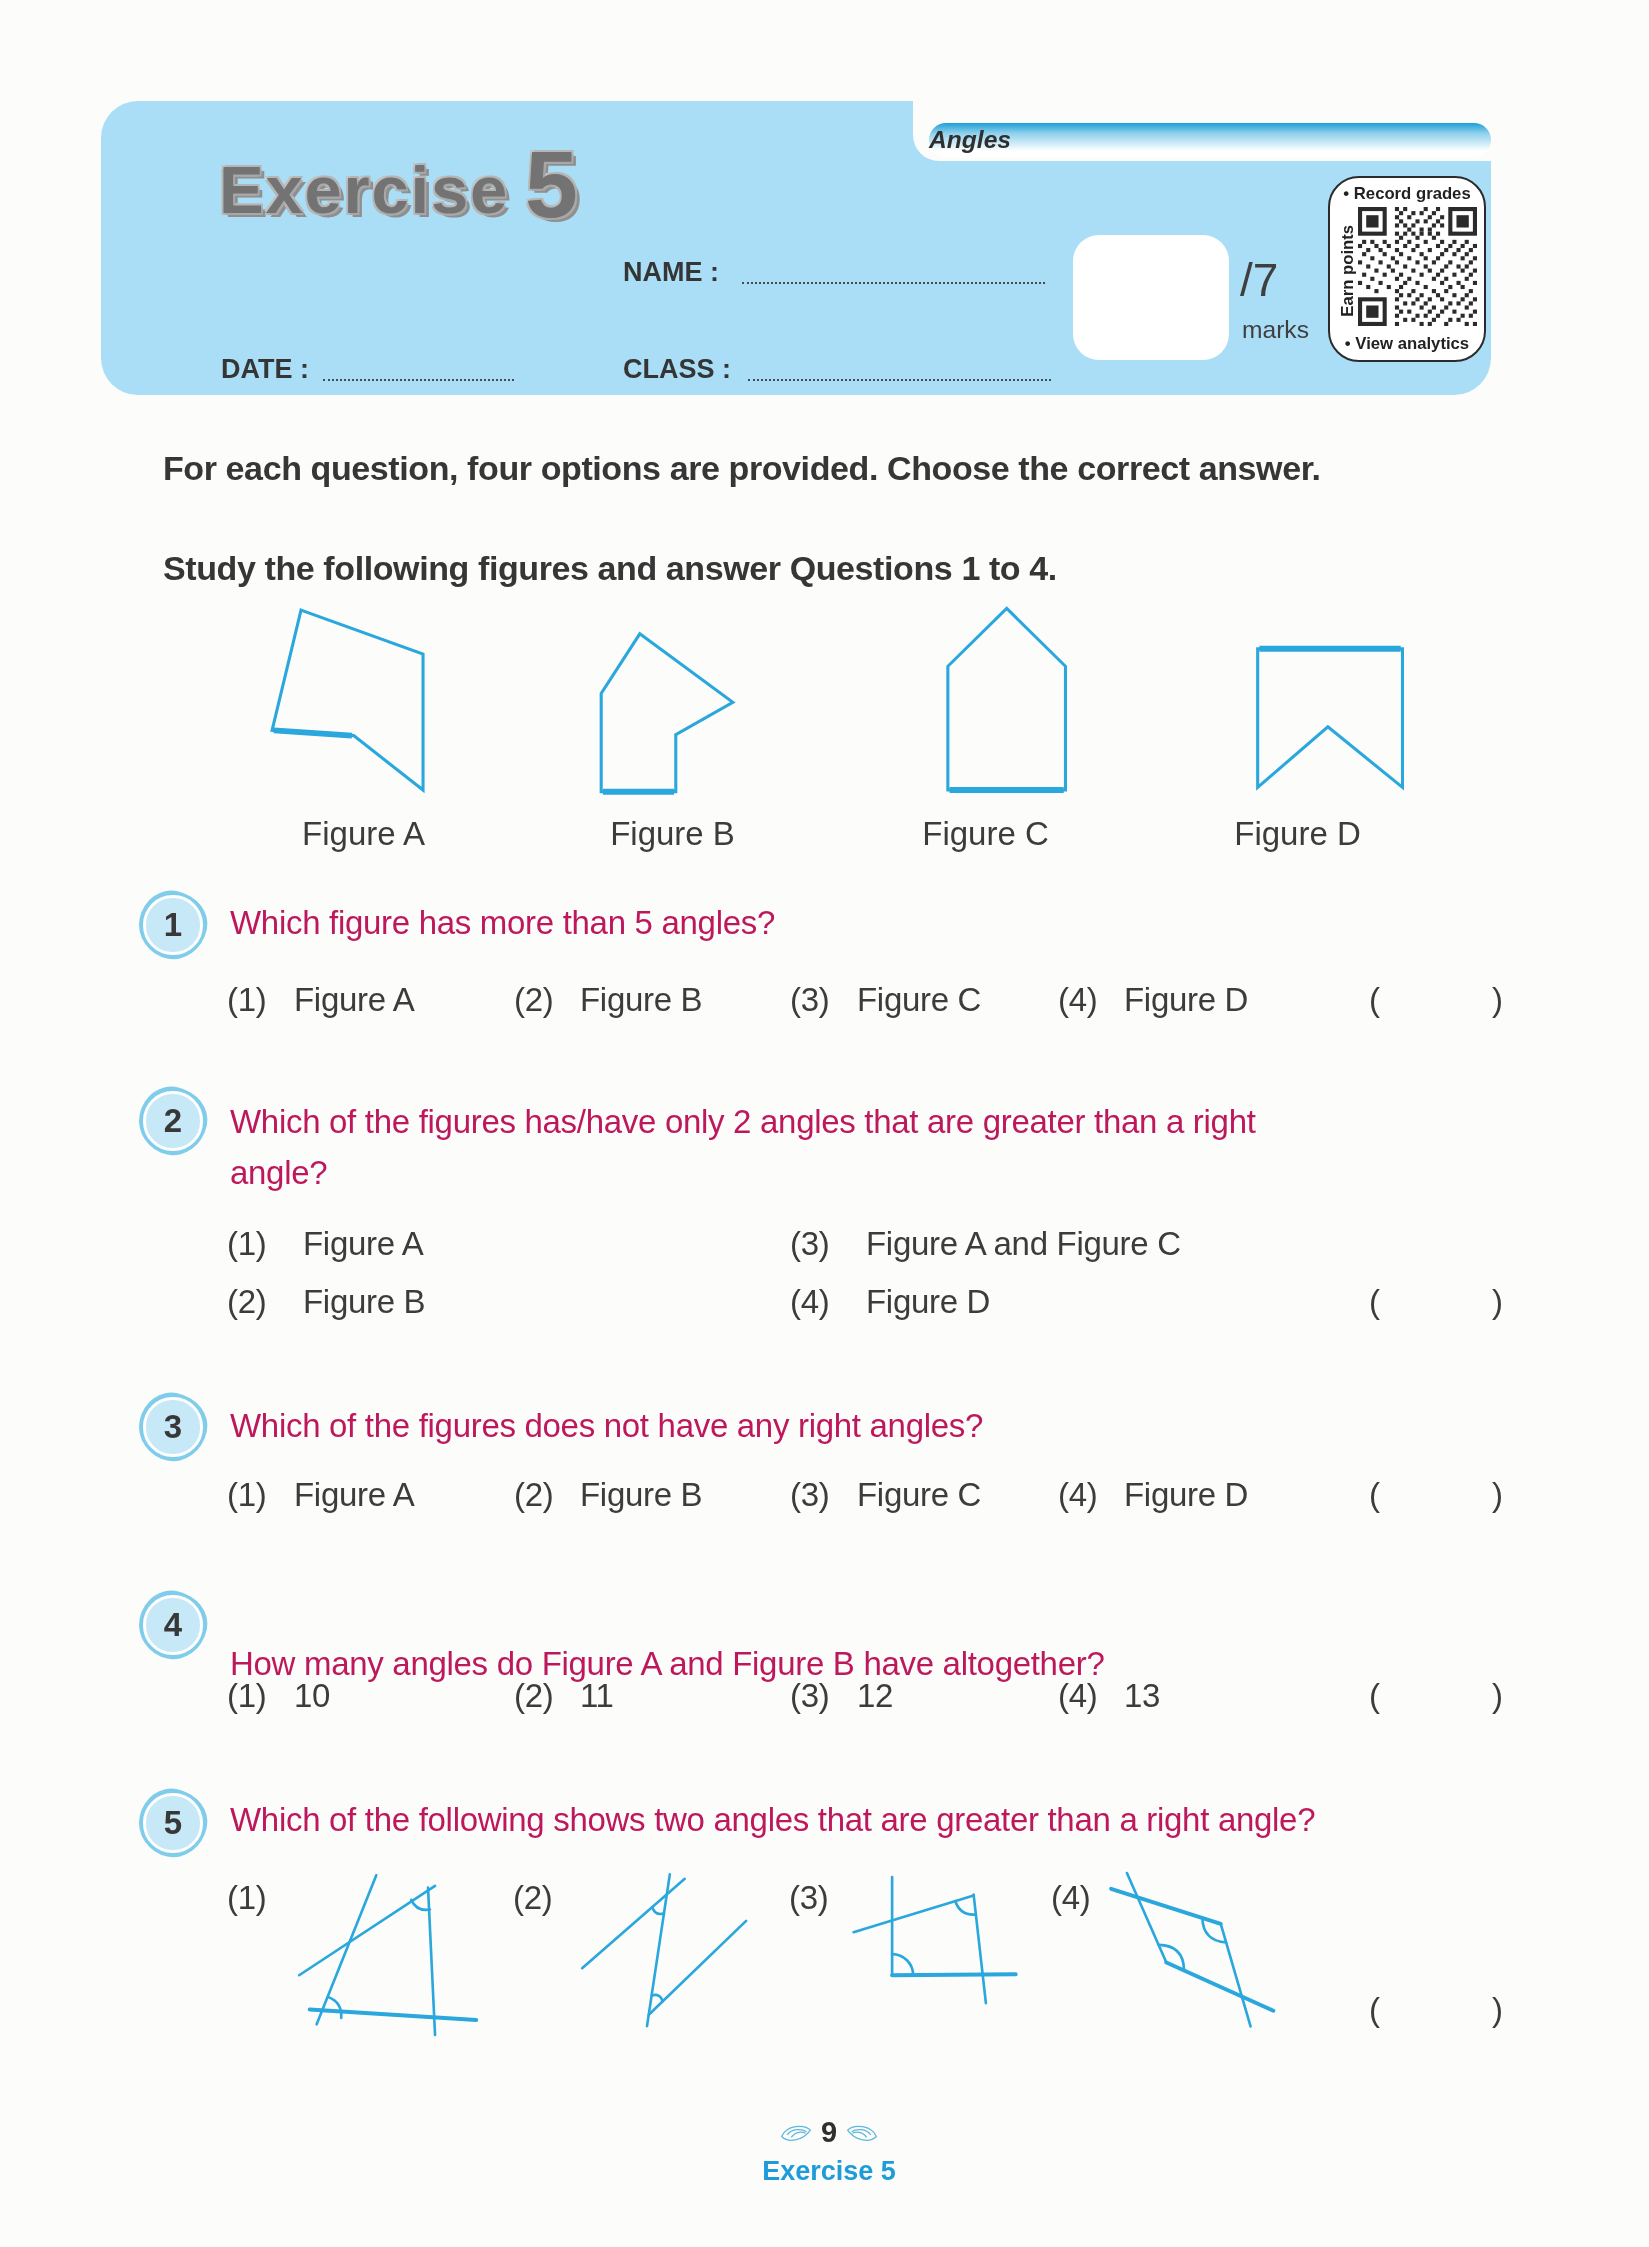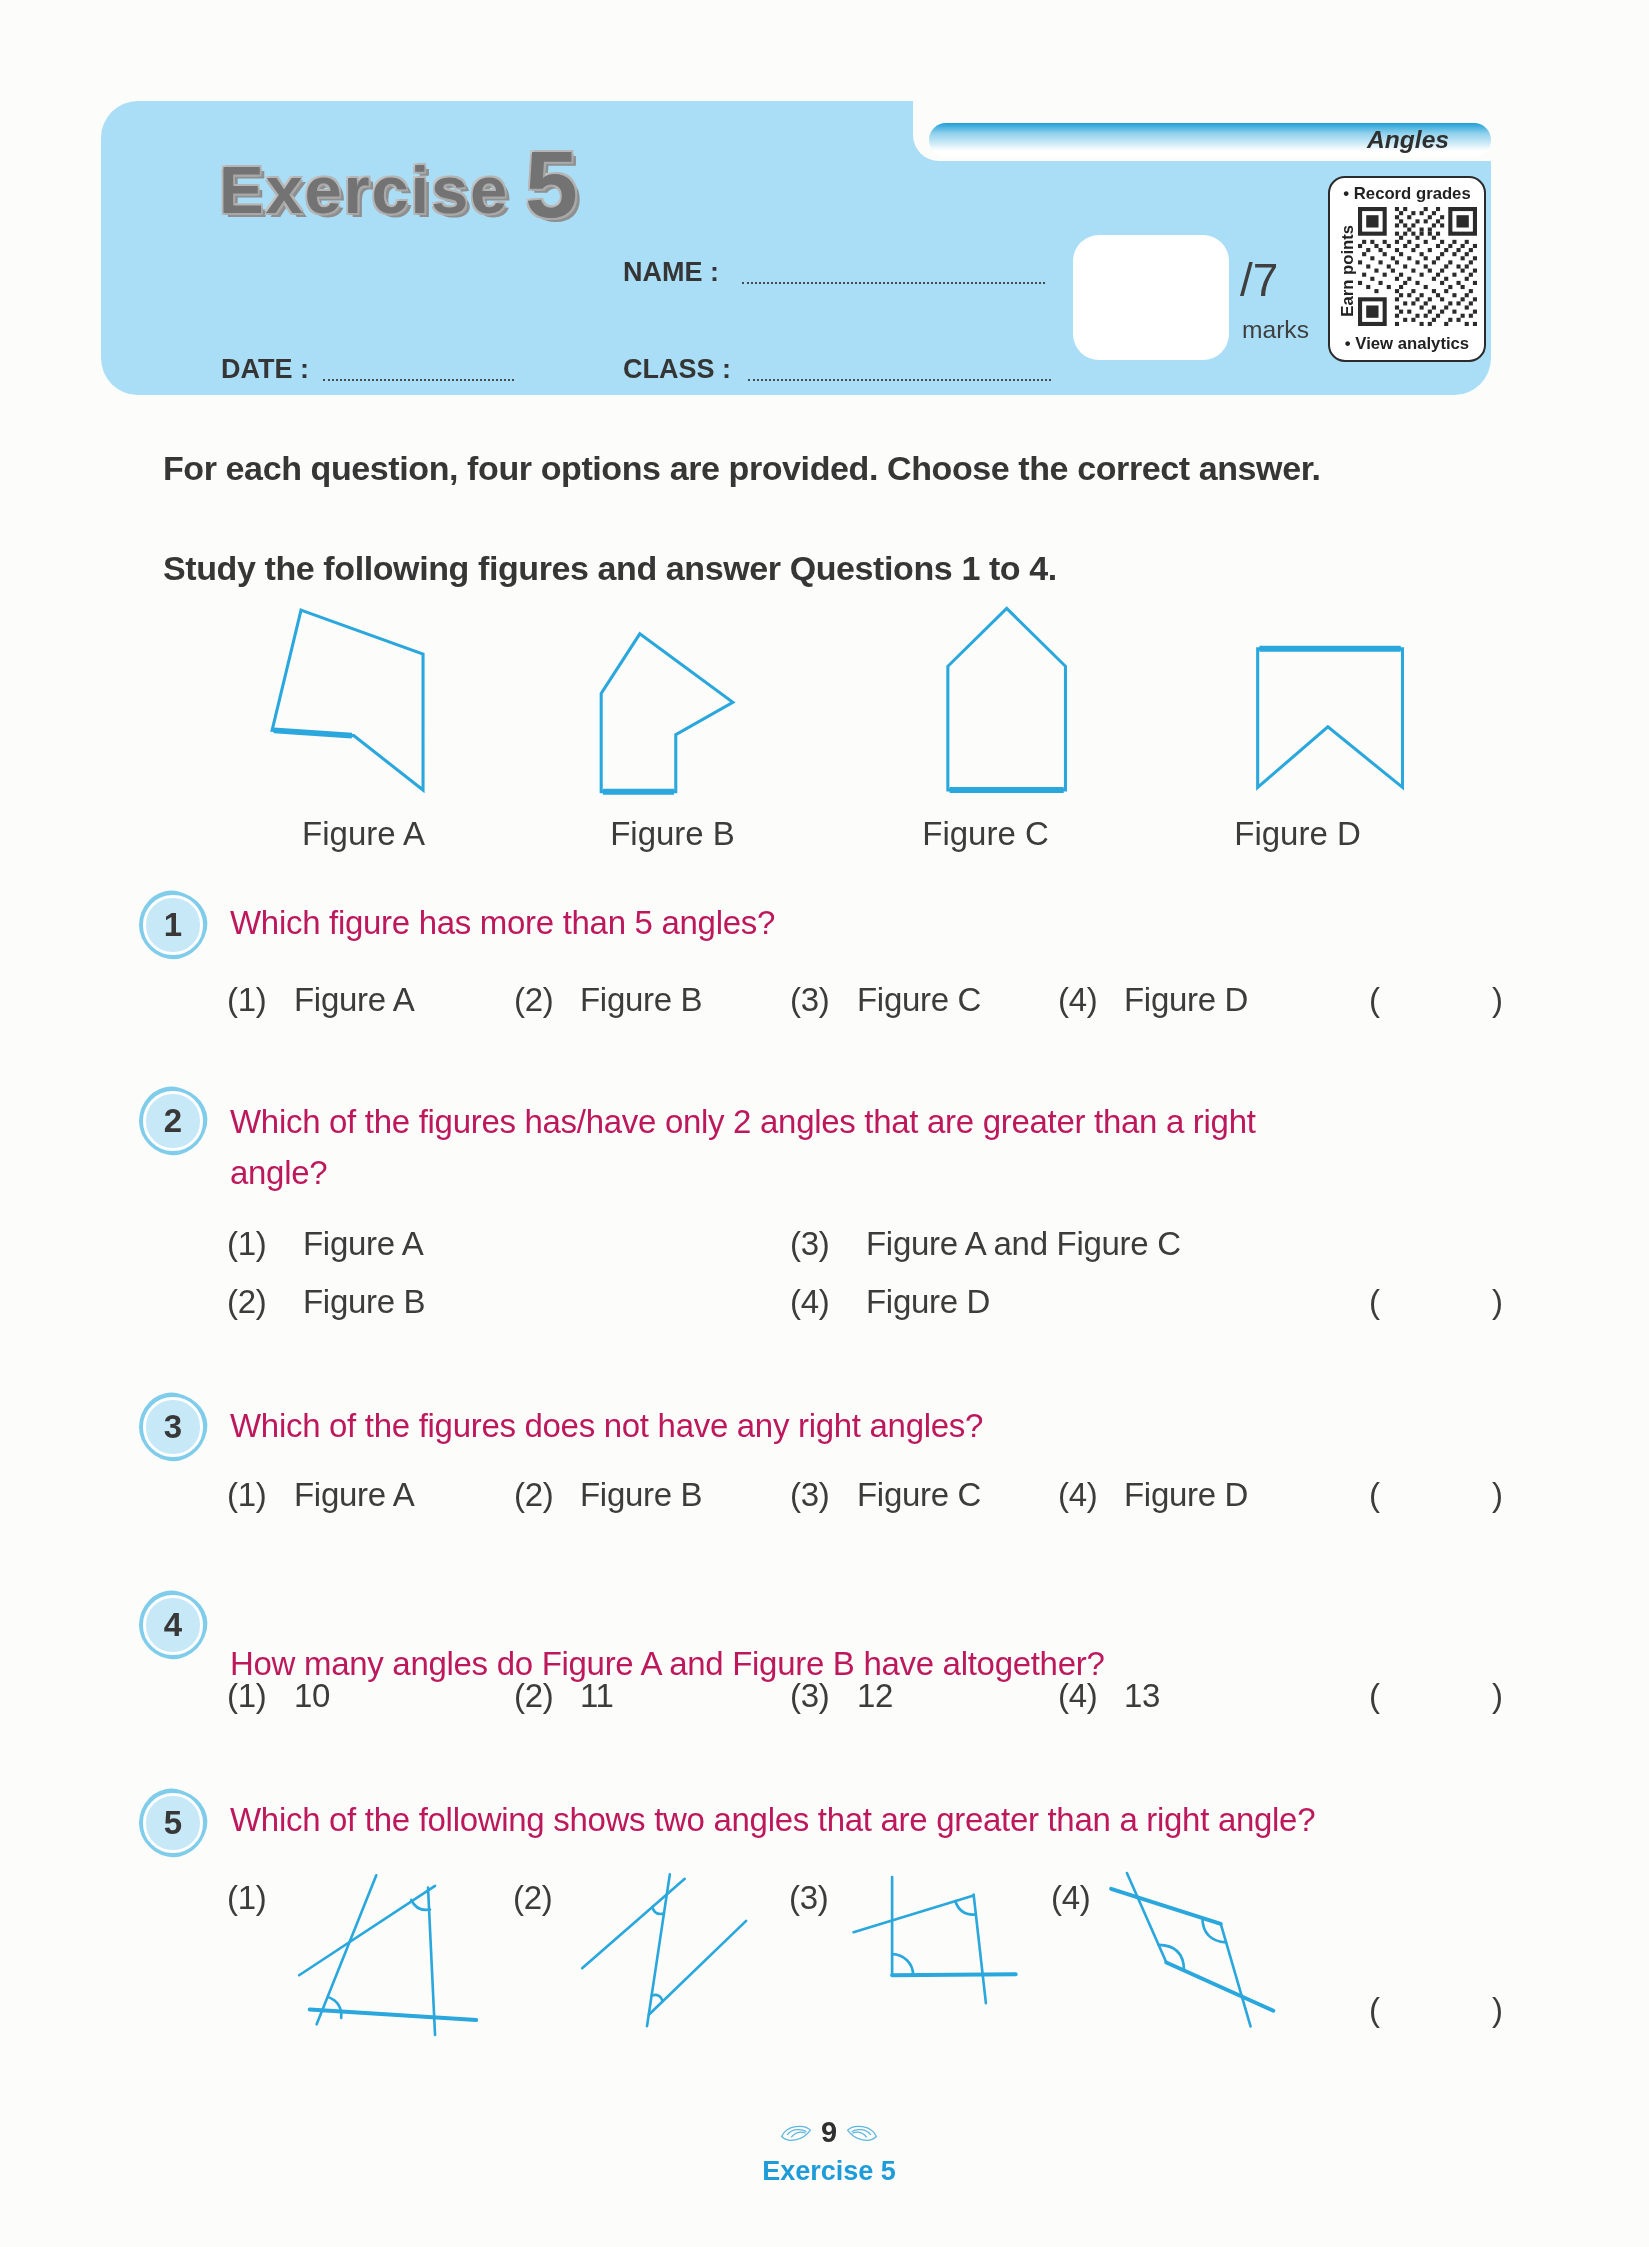--- a/index.html
+++ b/index.html
@@ -8,34 +8,34 @@
     position:relative;width:1649px;height:2247px;background:#fcfcfa;
     font-family:"Liberation Sans",sans-serif;overflow:hidden;color:#3b3b3b;
   }
   
   .hdr-panel{position:absolute;left:101px;top:101px;width:1390px;height:294px;
     background:#A9DEF6;border-radius:37px;}
   .hdr-notch{position:absolute;left:913px;top:101px;width:579px;height:60px;
     background:#fcfcfa;border-radius:0 0 0 26px;}
   .hdr-tab{position:absolute;left:929px;top:123px;width:562px;height:34px;border-radius:17.6px;
     background:linear-gradient(180deg,#1E9FD6 0%,#8ED0EC 30%,#ffffff 82%);
-    display:flex;align-items:center;justify-content:flex-end;padding-right:42px;box-sizing:border-box;}
+    display:flex;align-items:center;padding-right:42px;box-sizing:border-box;}
   .hdr-tab span{font-size:24.6px;font-weight:bold;font-style:italic;color:#2f2f2f;letter-spacing:0;}
   .title{position:absolute;left:219px;top:142px;display:flex;align-items:flex-end;gap:16px;
     color:#737373;
     text-shadow:1.8px 1.8px 0 #a8a8a8,-1.8px 1.8px 0 #b5b5b5,1.8px -1.8px 0 #b5b5b5,-1.8px -1.8px 0 #c2c2c2,4.4px 4.4px 0 #8f8f8f;}
   .title .word{font-size:67px;font-weight:900;letter-spacing:1.8px;}
   .title .num{font-size:95px;font-weight:900;line-height:0.9;}
   .fld-label{position:absolute;font-size:27px;font-weight:bold;color:#353535;}
   .dotline{position:absolute;border-bottom:2.6px dotted #4a4a4a;height:26px;}
   .marks-box{position:absolute;left:1073px;top:235px;width:156px;height:125px;background:#ffffff;border-radius:26px;}
   .score-den{position:absolute;left:1240px;top:253px;font-size:46px;color:#3f3f3f;}
   .score-unit{position:absolute;left:1242px;top:316px;font-size:24.6px;color:#3f3f3f;}
   .qr-box{position:absolute;left:1328px;top:176px;width:158px;height:186px;background:#ffffff;
-    border:2.6px solid #2b2b2b;border-radius:17px;box-sizing:border-box;}
+    border:2.6px solid #2b2b2b;border-radius:31px;box-sizing:border-box;}
   .qr-top{position:absolute;left:0;top:6.1px;width:100%;text-align:center;font-size:16.7px;font-weight:bold;color:#222;}
   .qr-bottom{position:absolute;left:0;bottom:6.1px;width:100%;text-align:center;font-size:16.7px;font-weight:bold;color:#222;}
   .qr-side{position:absolute;left:-45px;top:84px;width:123px;height:17.6px;text-align:center;
     font-size:16.7px;font-weight:bold;color:#222;transform:rotate(-90deg);}
   .qr-svg{position:absolute;left:28px;top:29px;width:119px;height:119px;}
   
   .intro{position:absolute;left:163px;font-size:34px;font-weight:bold;color:#363636;letter-spacing:-0.4px;}
   .figs-svg{position:absolute;left:0;top:595px;width:1492px;height:211px;}
   .fig-label{position:absolute;top:815px;width:145px;text-align:center;font-size:33px;color:#3c3c3c;}
   .badge{position:absolute;left:139px;width:68px;height:68px;}

